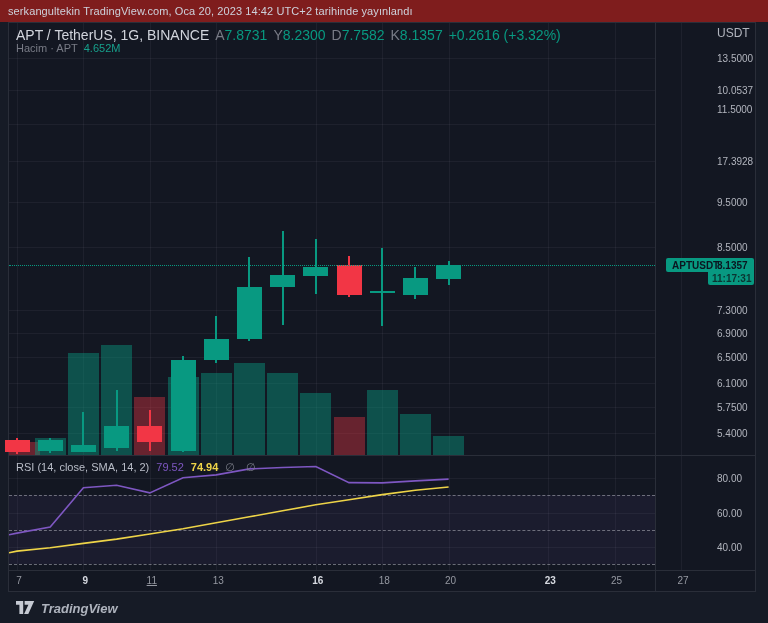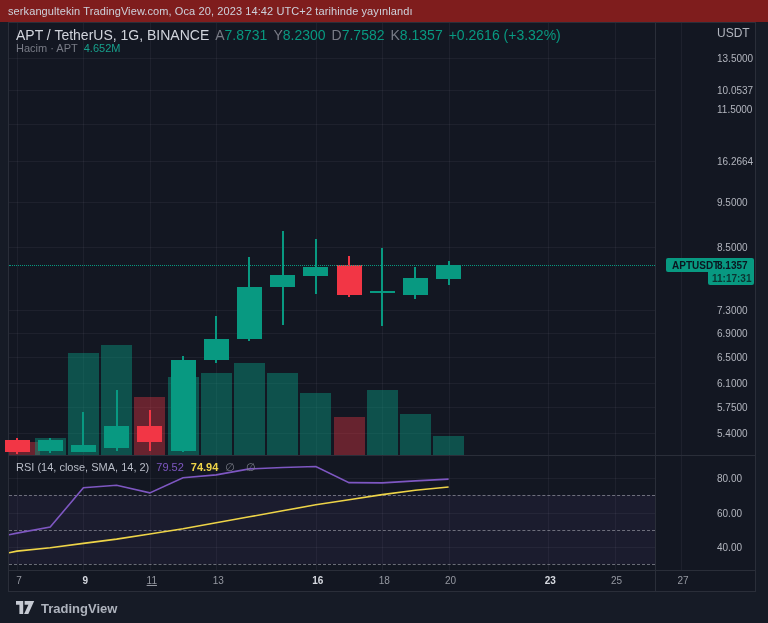--- a/index.html
+++ b/index.html
@@ -46,21 +46,21 @@
   .price-tag{left:666px;top:258px;width:88px;height:14px;background:#089981;color:#0b1520;
     font-size:10px;font-weight:bold;border-radius:2px 2px 0 2px;}
   .price-tag .sym{position:absolute;left:6px;top:2px;font-size:10px;}
   .price-tag .pv{position:absolute;left:51px;top:2px;}
   .countdown{left:708px;top:272px;width:46px;height:13px;background:#089981;color:#0b3531;
     font-size:10px;font-weight:bold;border-radius:0 0 2px 2px;}
   .countdown span{position:absolute;left:4px;top:1px;}
   svg.lines{left:9px;top:456px;pointer-events:none;}
   
   .footer-logo{left:16px;top:598px;height:20px;display:flex;align-items:center;gap:6px;}
-  .footer-logo .brand{font-size:13px;font-weight:bold;color:#aeb3bd;}
+  .footer-logo .brand{font-size:13px;font-weight:bold;color:#aeb3bd;font-style:italic;}
 </style>
 </head>
 <body>
 
 <div id="stage">
 
   <div class="abs pub-bar">
     <div class="abs pub-text">serkangultekin TradingView.com, Oca 20, 2023 14:42 UTC+2 tarihinde yayınlandı</div>
   </div>
 
@@ -87,21 +87,21 @@
       <div class="abs ttick" style="left: 616.6px;">25</div>
       <div class="abs vgrid" style="left: 681px;"></div>
       <div class="abs ttick" style="left: 683px;">27</div>
       <div class="abs hgrid" style="top: 58px;"></div>
       <div class="abs ptick" style="top: 58px;">13.5000</div>
       <div class="abs hgrid" style="top: 89.5002px;"></div>
       <div class="abs ptick" style="top: 89.5002px;">10.0537</div>
       <div class="abs hgrid" style="top: 123.628px;"></div>
       <div class="abs ptick" style="top: 109px;">11.5000</div>
       <div class="abs hgrid" style="top: 160.863px;"></div>
-      <div class="abs ptick" style="top: 160.863px;">16.2664</div>
+      <div class="abs ptick" style="top: 160.863px;">17.3928</div>
       <div class="abs hgrid" style="top: 201.827px;"></div>
       <div class="abs ptick" style="top: 201.827px;">9.5000</div>
       <div class="abs hgrid" style="top: 247.352px;"></div>
       <div class="abs ptick" style="top: 247.352px;">8.5000</div>
       <div class="abs hgrid" style="top: 309.644px;"></div>
       <div class="abs ptick" style="top: 309.644px;">7.3000</div>
       <div class="abs hgrid" style="top: 332.709px;"></div>
       <div class="abs ptick" style="top: 332.709px;">6.9000</div>
       <div class="abs hgrid" style="top: 357.152px;"></div>
       <div class="abs ptick" style="top: 357.152px;">6.5000</div>

